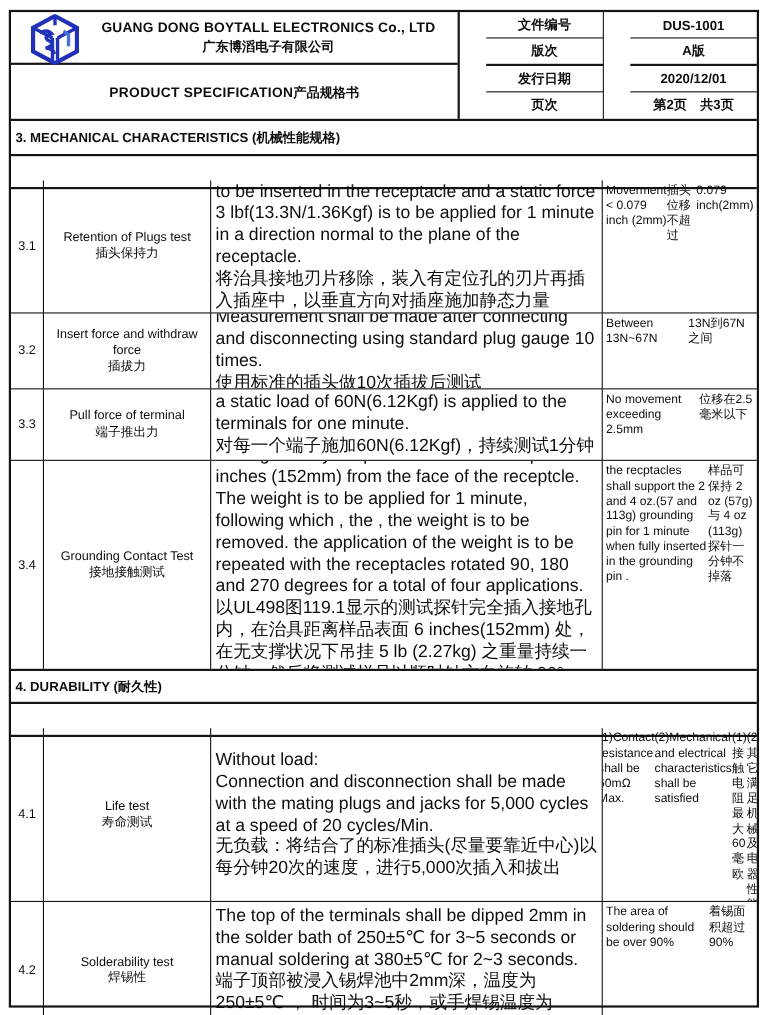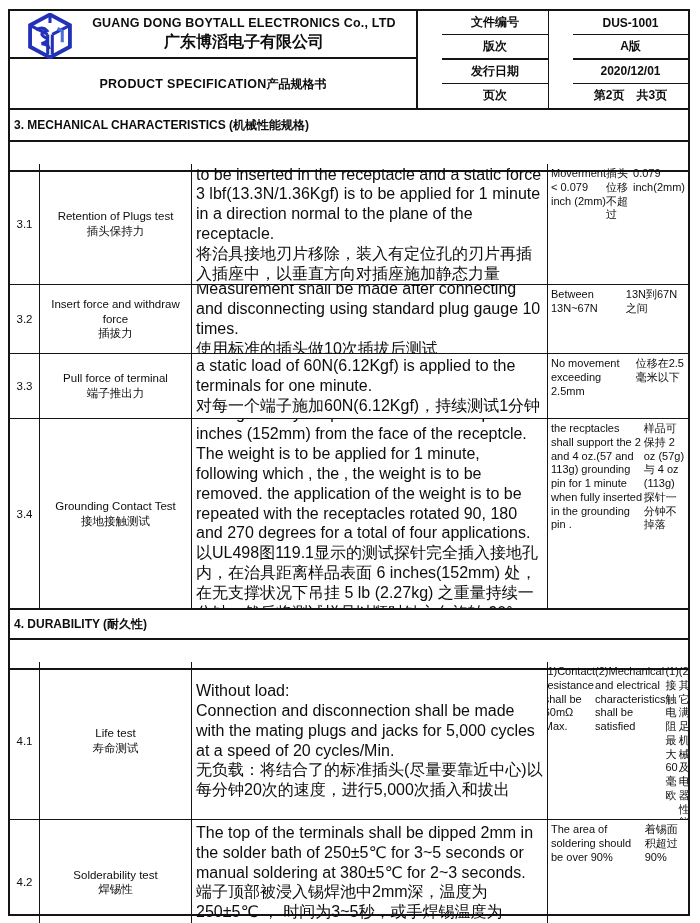--- a/index.html
+++ b/index.html
@@ -7,21 +7,21 @@
   .page { position:relative; width:700px; height:923px; background:#ffffff; overflow:hidden; }
   .frame { position:absolute; left:8px; top:9px; width:682px; height:907px; box-sizing:border-box;
            border:2px solid #141414; display:flex; flex-direction:column; background:#fff; }
 
   
   .header-block { display:flex; height:97px; border-bottom:2px solid #141414; flex:none; }
   .header-left { width:408px; box-sizing:border-box; border-right:2px solid #141414; display:flex; flex-direction:column; flex:none; }
   .company-cell { height:48px; box-sizing:border-box; border-bottom:2px solid #141414; position:relative;
                   display:flex; flex-direction:column; justify-content:center; align-items:center; padding-left:62px; }
   .company-en { font-weight:bold; font-size:12.5px; letter-spacing:0.2px; }
-  .company-cn { font-weight:bold; font-size:16px; margin-top:2px; }
+  .company-cn { font-weight:bold; font-size:12px; margin-top:2px; }
   .logo { position:absolute; left:15px; top:2px; width:50px; height:46px; }
   .title-cell { flex:1; display:flex; flex-direction:row; justify-content:center; align-items:center; }
   .doc-title-en { font-weight:bold; font-size:12.5px; letter-spacing:0.3px; }
   .doc-title-cn { font-weight:bold; font-size:12px; margin-top:2px; }
   .header-right { flex:1; display:grid; grid-template-columns:131px 1fr; grid-auto-rows:1fr; }
   .m { display:flex; align-items:center; justify-content:center; font-weight:bold; font-size:12px;
        box-sizing:border-box; border-bottom:1px solid #141414; overflow:hidden;margin-left:24px; }
   .m.lab { border-right:1px solid #141414; }
   .m.thick { border-bottom:2px solid #141414; }
   .m.lastrow { border-bottom:0; }

